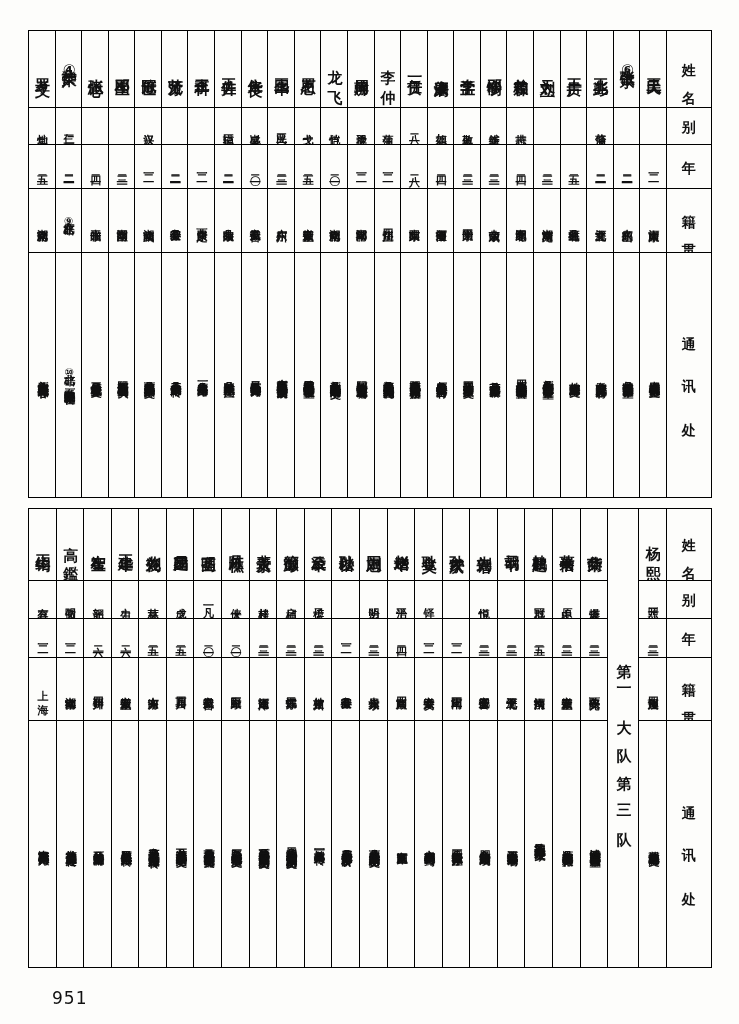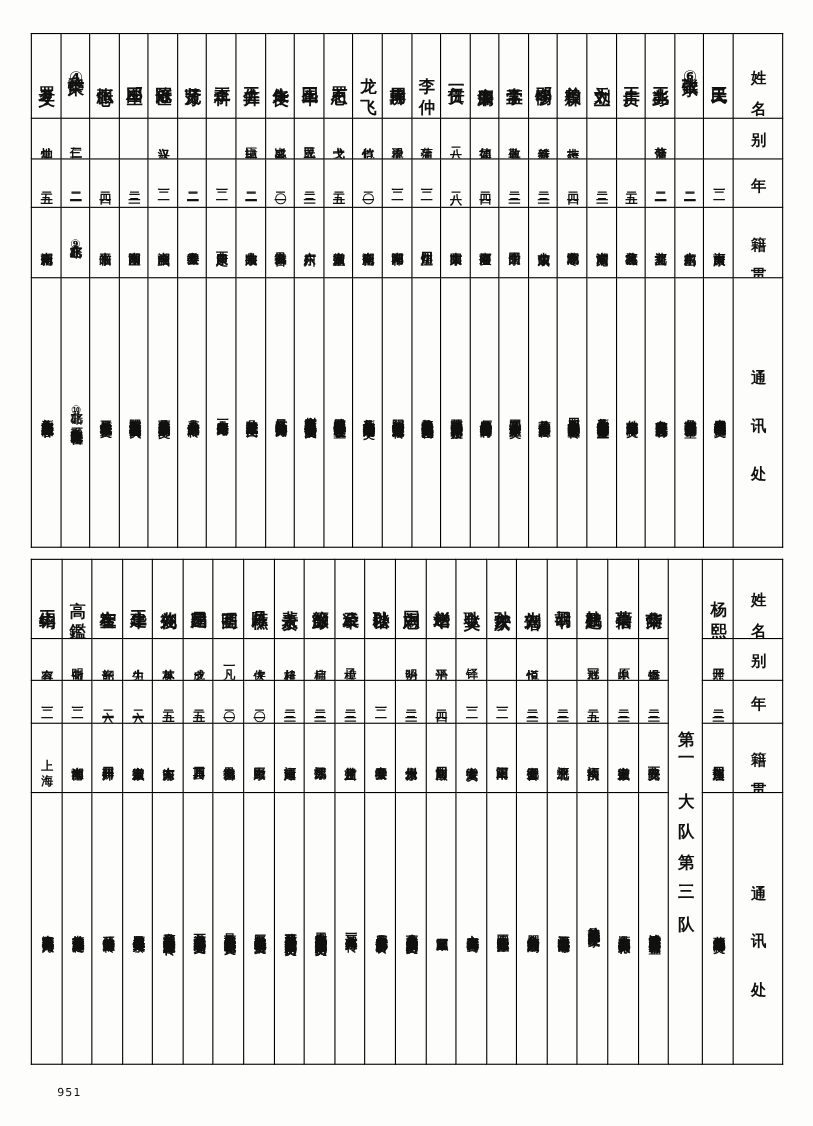--- a/index.html
+++ b/index.html
@@ -64,21 +64,21 @@
 
   .r2name{height:66px;}
   .r2alias{height:32px;}
   .r2age{height:36px;}
   .r2origin{height:58px;}
   .r2addr{height:228px;}
 
   .pageno{
     position:absolute;
     left:52px;top:988px;
-    font-size:10px;
+    font-size:17px;
     font-family:"DejaVu Sans","Liberation Sans",sans-serif;
     color:#111;
     letter-spacing:1px;
   }
 </style>
 </head>
 <body>
 
 <div class="page">
 

